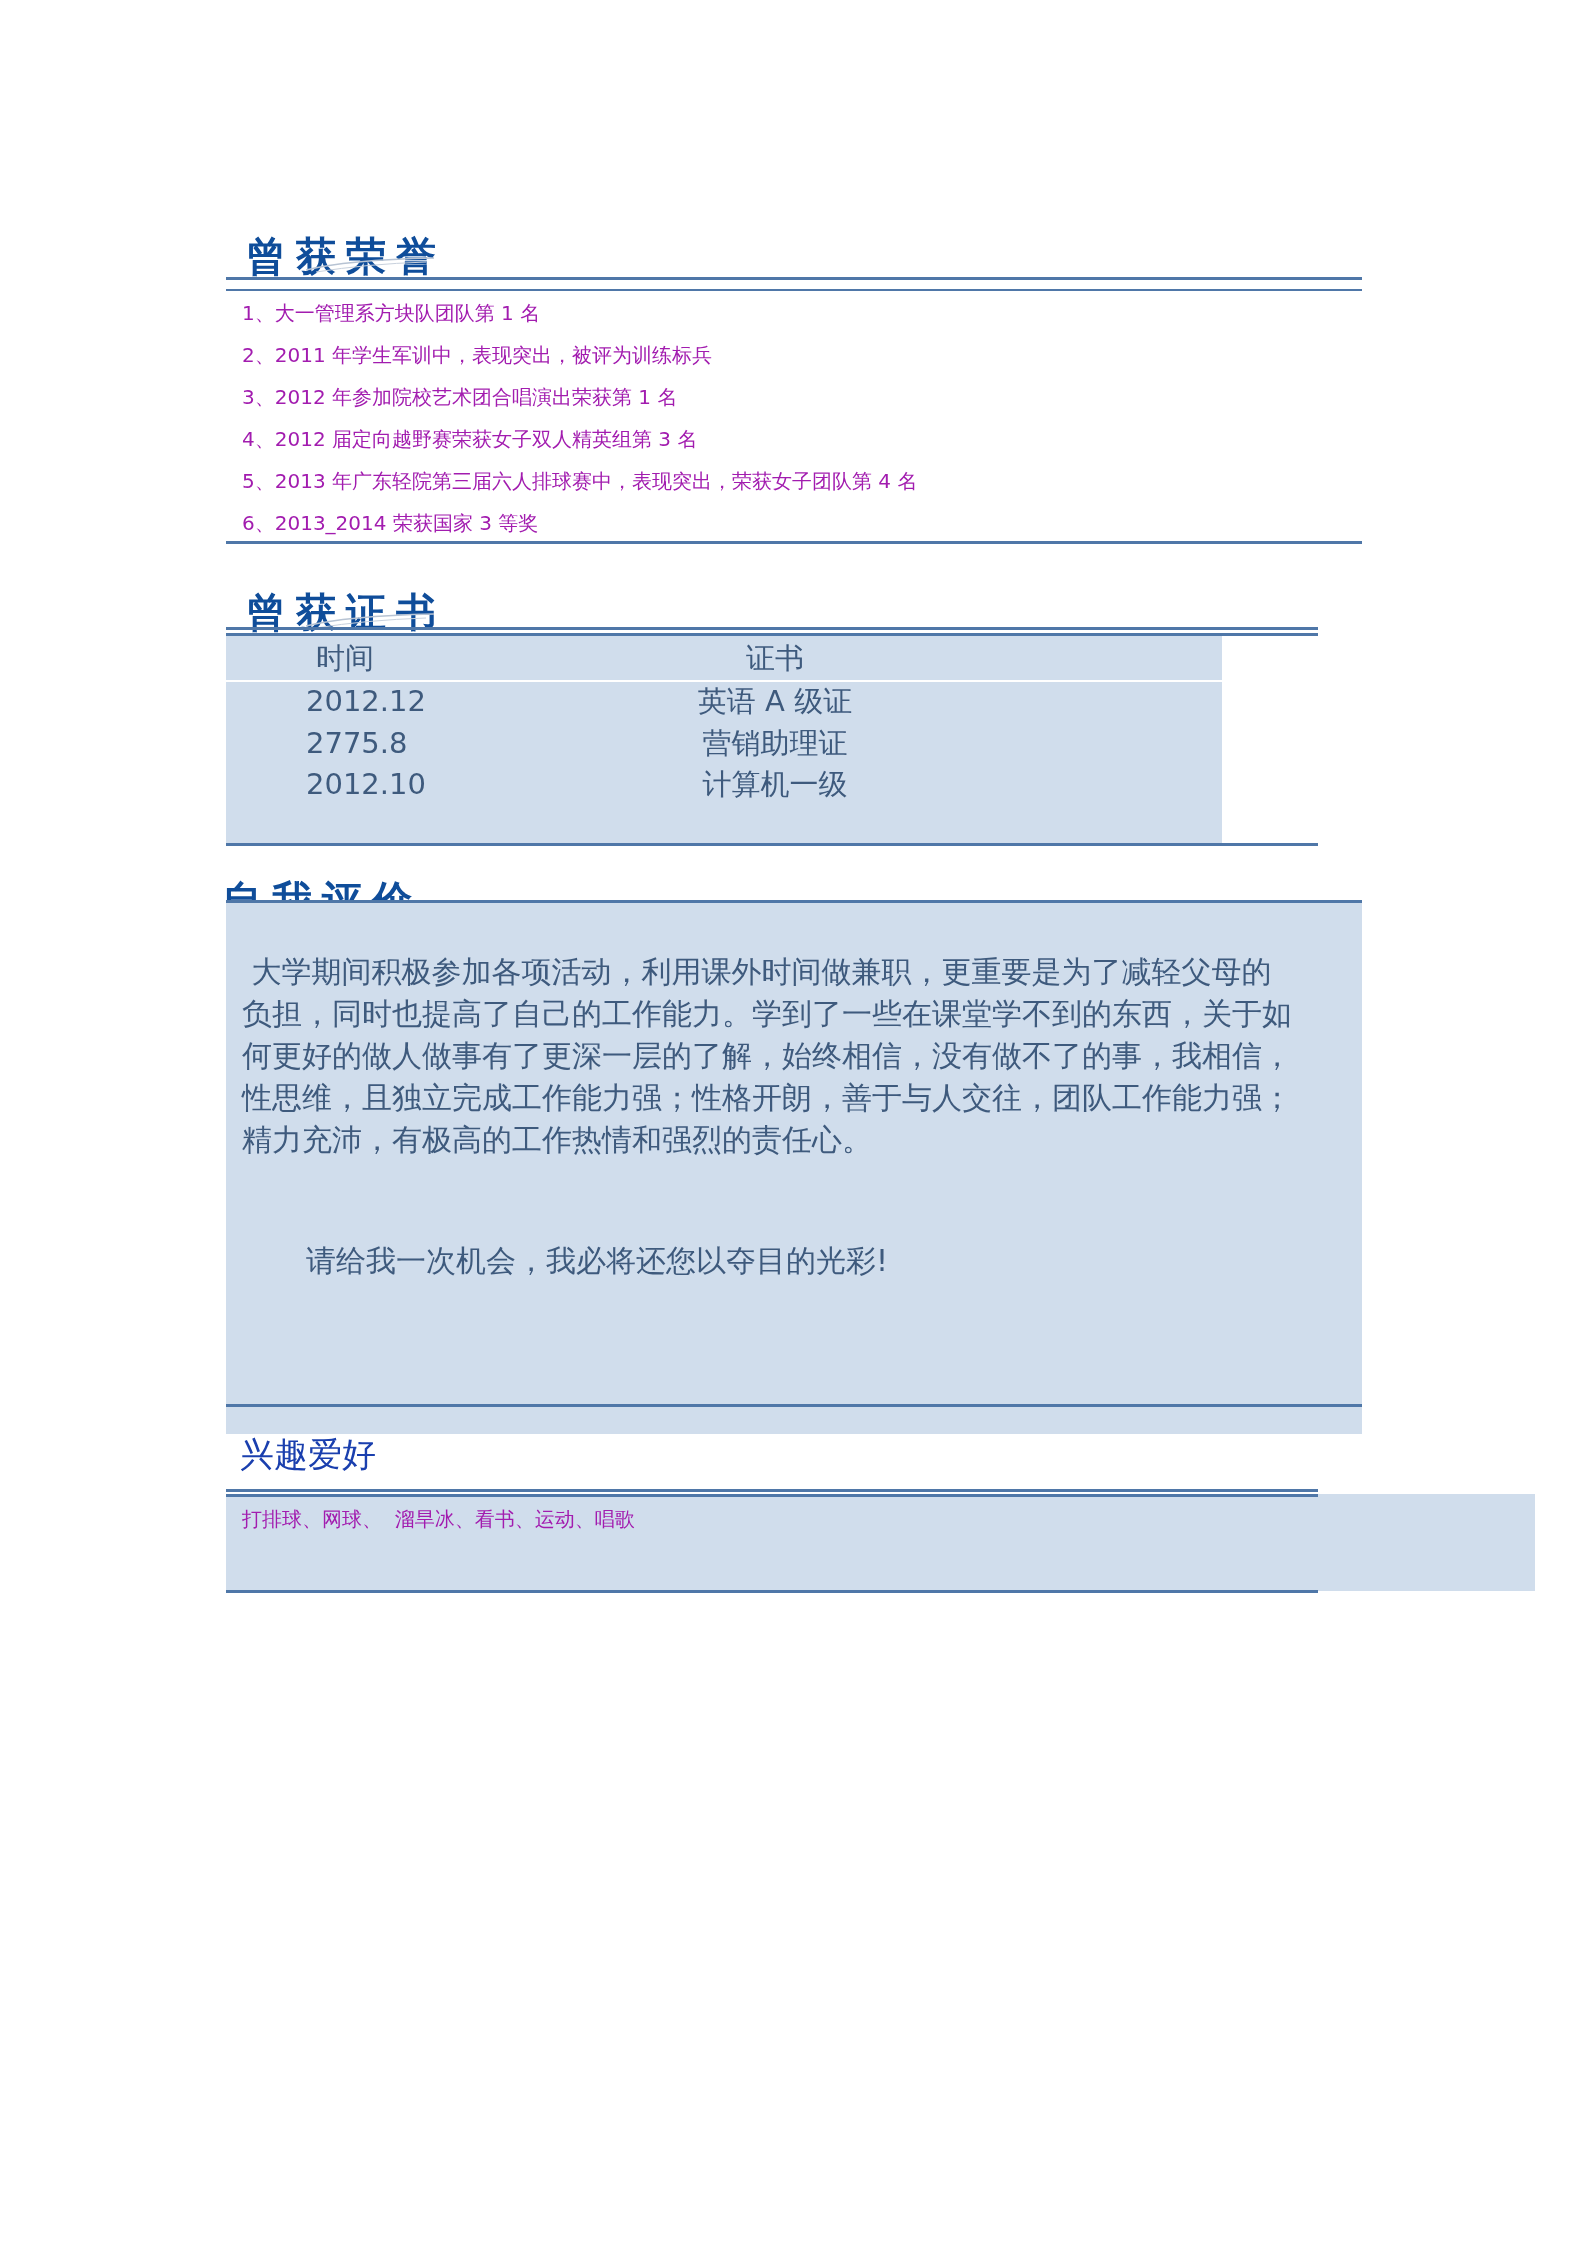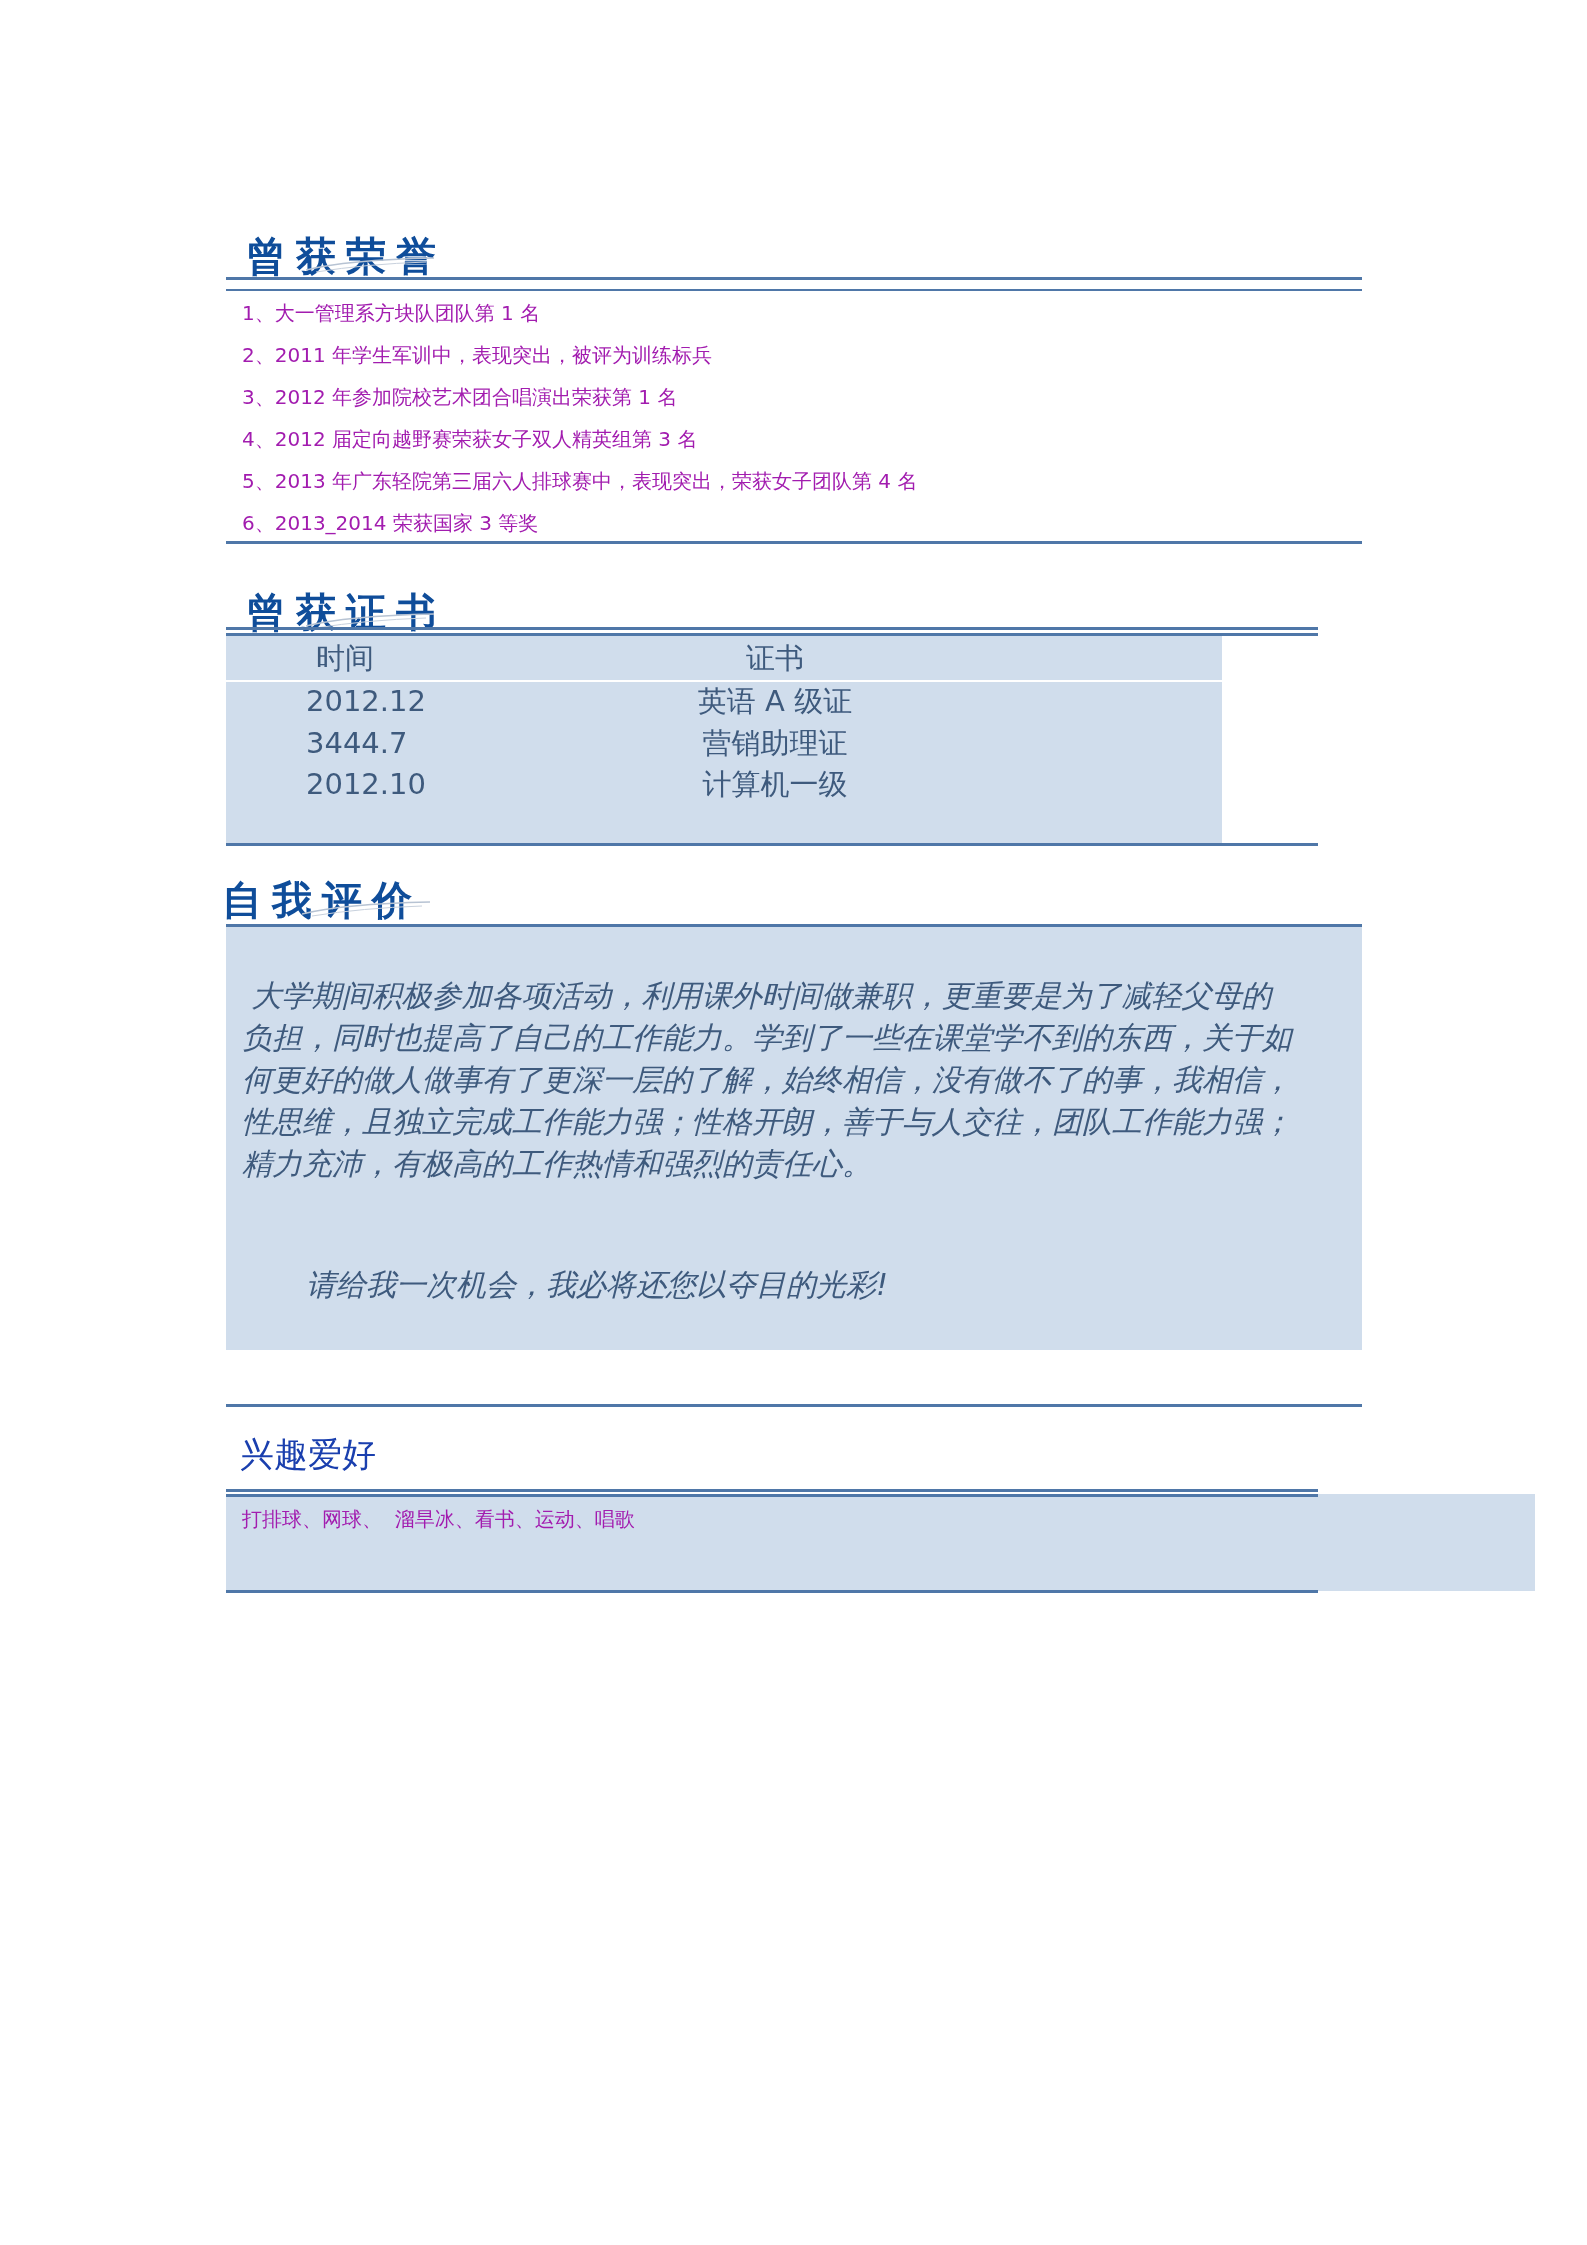--- a/index.html
+++ b/index.html
@@ -56,39 +56,39 @@
   <div class="cert-row" style="top:4px;">
     <span class="c1" style="left:90px;">时间</span>
     <span class="c2">证书</span>
   </div>
   <div class="hdr-divider" style="top:47px;"></div>
   <div class="cert-row" style="top:47px;">
     <span class="c1">2012.12</span>
     <span class="c2">英语 A 级证</span>
   </div>
   <div class="cert-row" style="top:89px;">
-    <span class="c1">3444.7</span>
+    <span class="c1">2775.8</span>
     <span class="c2">营销助理证</span>
   </div>
   <div class="cert-row" style="top:130px;">
     <span class="c1">2012.10</span>
     <span class="c2">计算机一级</span>
   </div>
 </div>
 <div class="hline" style="left:226px; top:843px; width:1092px;"></div>
 
 <div class="abs sec-title" style="left:222px; top:880px;">
   <span>自我评价</span>
   <svg class="swoosh" viewBox="0 0 130 20" style="left:80px;">
     <path d="M0 16 Q40 6 128 4" stroke="#b7c3d3" stroke-width="1.5" fill="none"></path>
     <path d="M10 18 Q60 10 120 8" stroke="#c8d1dd" stroke-width="1" fill="none"></path>
   </svg>
 </div>
 <div class="hline" style="left:226px; top:927px; width:1136px;"></div>
-<div class="box" style="left:226px; top:924px; width:1136px; height:426px;font-style:italic;">
+<div class="box" style="left:226px; top:900px; width:1136px; height:534px;">
   <div class="hline" style="left:0; top:0; width:1136px;"></div>
   <div class="abs eval-p" style="left:16px; top:51px; white-space:nowrap;">
     <div style="white-space:pre;"> 大学期间积极参加各项活动，利用课外时间做兼职，更重要是为了减轻父母的</div>
     <div>负担，同时也提高了自己的工作能力。学到了一些在课堂学不到的东西，关于如</div>
     <div>何更好的做人做事有了更深一层的了解，始终相信，没有做不了的事，我相信，</div>
     <div>性思维，且独立完成工作能力强；性格开朗，善于与人交往，团队工作能力强；</div>
     <div>精力充沛，有极高的工作热情和强烈的责任心。</div>
   </div>
   <div class="abs eval-p" style="left:80px; top:340px; white-space:nowrap;">请给我一次机会，我必将还您以夺目的光彩!</div>
 </div>

